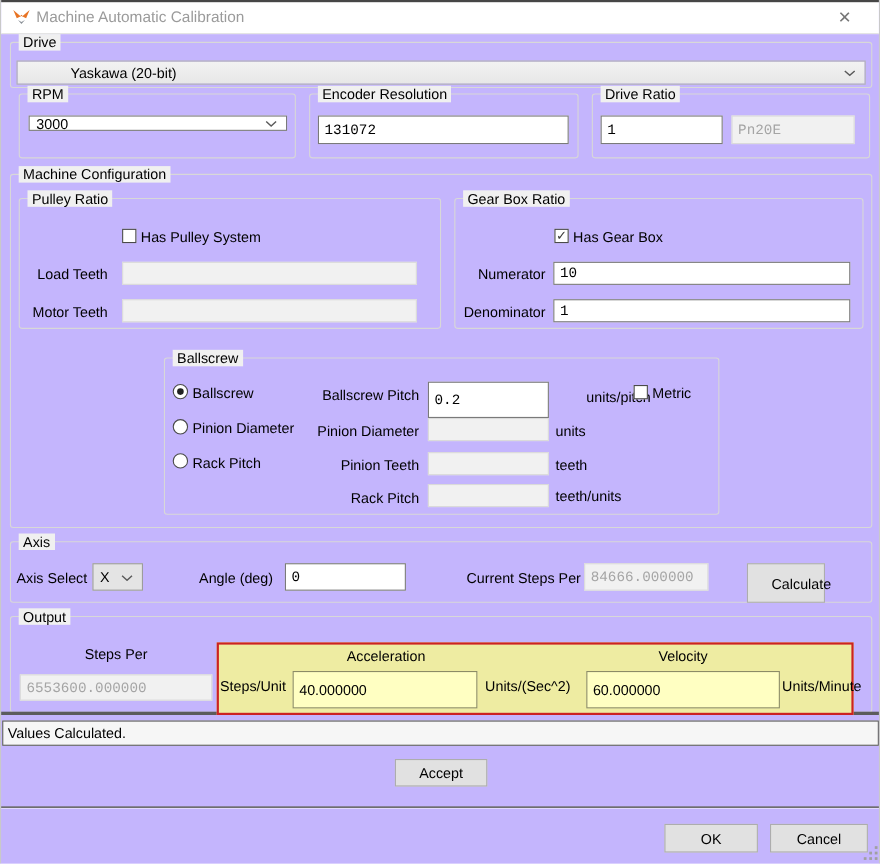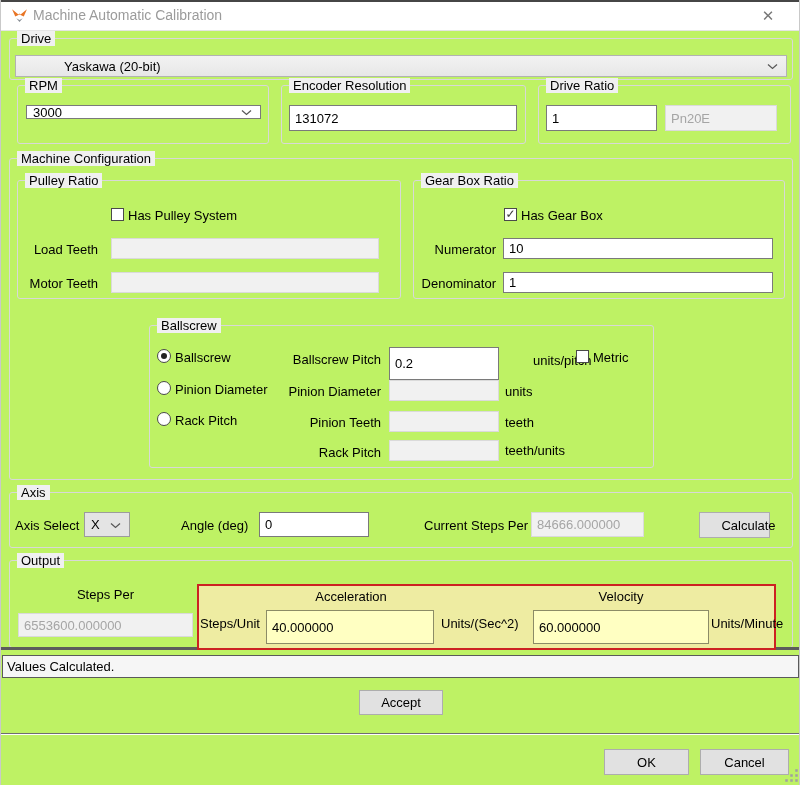--- a/index.html
+++ b/index.html
@@ -1,33 +1,33 @@
 <!DOCTYPE html>
 <html><head>
 <meta charset="utf-8">
 <style>
   html,body{margin:0;padding:0;}
   .window{
-    position:relative;width:800px;height:785px;background:#bef264;
+    position:relative;width:800px;height:785px;background:#c4b5fd;
     font-family:"Liberation Sans",sans-serif;font-size:13px;color:#000;
     overflow:hidden;box-sizing:border-box;border-left:1px solid #c9c9c9;border-right:1px solid #c9c9c9;
   }
   .abs{position:absolute;box-sizing:border-box;}
   .top-border{left:0;top:0;width:800px;height:2px;background:#464646;z-index:12;}
   .titlebar{left:0;top:0;width:800px;height:31px;background:#ffffff;border-bottom:1px solid #e4e4e4;z-index:5;}
   .title-text{left:32px;top:7px;color:#9b9b9b;font-size:14px;white-space:nowrap;}
   .app-icon{left:10px;top:7px;width:17px;height:17px;}
   .close-btn{left:755px;top:5px;width:24px;height:21px;color:#777;font-size:15px;
     display:flex;align-items:center;justify-content:center;cursor:default;}
   .groupbox{border:1px solid #d8d8d8;border-radius:3px;}
   .gb-label{position:absolute;top:-8px;left:7px;background:#f0f0f0;padding:0 4px;line-height:15px;white-space:nowrap;}
   .lbl{position:absolute;white-space:nowrap;line-height:15px;}
   .lbl.right{text-align:right;}
   .tb{position:absolute;box-sizing:border-box;border:1px solid #7a7a7a;background:#fff;
-    font-family:Liberation Sans, sans-serif;font-size:13px;color:#000;padding:0 5px;outline:none;}
+    font-family:Liberation Mono, monospace;font-size:13px;color:#000;padding:0 5px;outline:none;}
   .tb.disabled{border-color:#dadada;background:#f1f1f1;color:#a5a5a5;}
   .combo{position:absolute;box-sizing:border-box;border:1px solid #7a7a7a;background:#fff;
     display:flex;align-items:center;padding:0 6px;}
   .combo .chev{position:absolute;right:8px;top:50%;transform:translateY(-42%);}
   .combo.gray{background:linear-gradient(#f2f2f2,#e7e7e7);border-color:#b2b2b2;padding-left:48px;}
   .btn{position:absolute;box-sizing:border-box;background:#e1e1e1;border:1px solid #adadad;
     display:flex;align-items:center;justify-content:center;font-size:13px;cursor:default;}
   .checkbox{position:absolute;width:13px;height:13px;border:1px solid #4a4a4a;background:#fff;
     box-sizing:border-box;display:flex;align-items:center;justify-content:center;}
   .checkbox .mark{color:#3c3c3c;font-size:12px;line-height:12px;transform:translateY(-1px);}
@@ -152,21 +152,21 @@
   <div class="combo" style="left:83px;top:512px;width:46px;height:25px;background:#e4e4e4;border-color:#9c9c9c;">
     <span>X</span>
     <svg class="chev" width="11" height="6">
         <path d="M1 1 L5.5 5 L10 1" fill="none" stroke="#5a5a5a" stroke-width="1.3"></path>
       </svg>
   </div>
   <div class="lbl" style="left:180px;top:518px;">Angle (deg)</div>
   <input class="tb" style="left: 258px; top: 512px; width: 110px; height: 25px;" value="0">
   <div class="lbl" style="left:423px;top:518px;">Current Steps Per</div>
   <input class="tb disabled" style="left: 530px; top: 512px; width: 113px; height: 25px;" value="84666.000000">
-  <div class="btn" style="left:698px;top:512px;width:71px;height:26px;padding-left:28px;">Calculate</div>
+  <div class="btn" style="left:678px;top:512px;width:71px;height:36px;padding-left:28px;">Calculate</div>
 
   <div class="abs groupbox" style="left:8px;top:560px;width:784px;height:88px;">
     <span class="gb-label">Output</span>
   </div>
   <div class="lbl" style="left:17px;top:587px;width:175px;text-align:center;">Steps Per</div>
   <input class="tb disabled" style="left: 17px; top: 613px; width: 175px; height: 24px;" value="6553600.000000">
 
   <div class="abs dark-line"></div>
 
   <div class="abs hl-panel">

